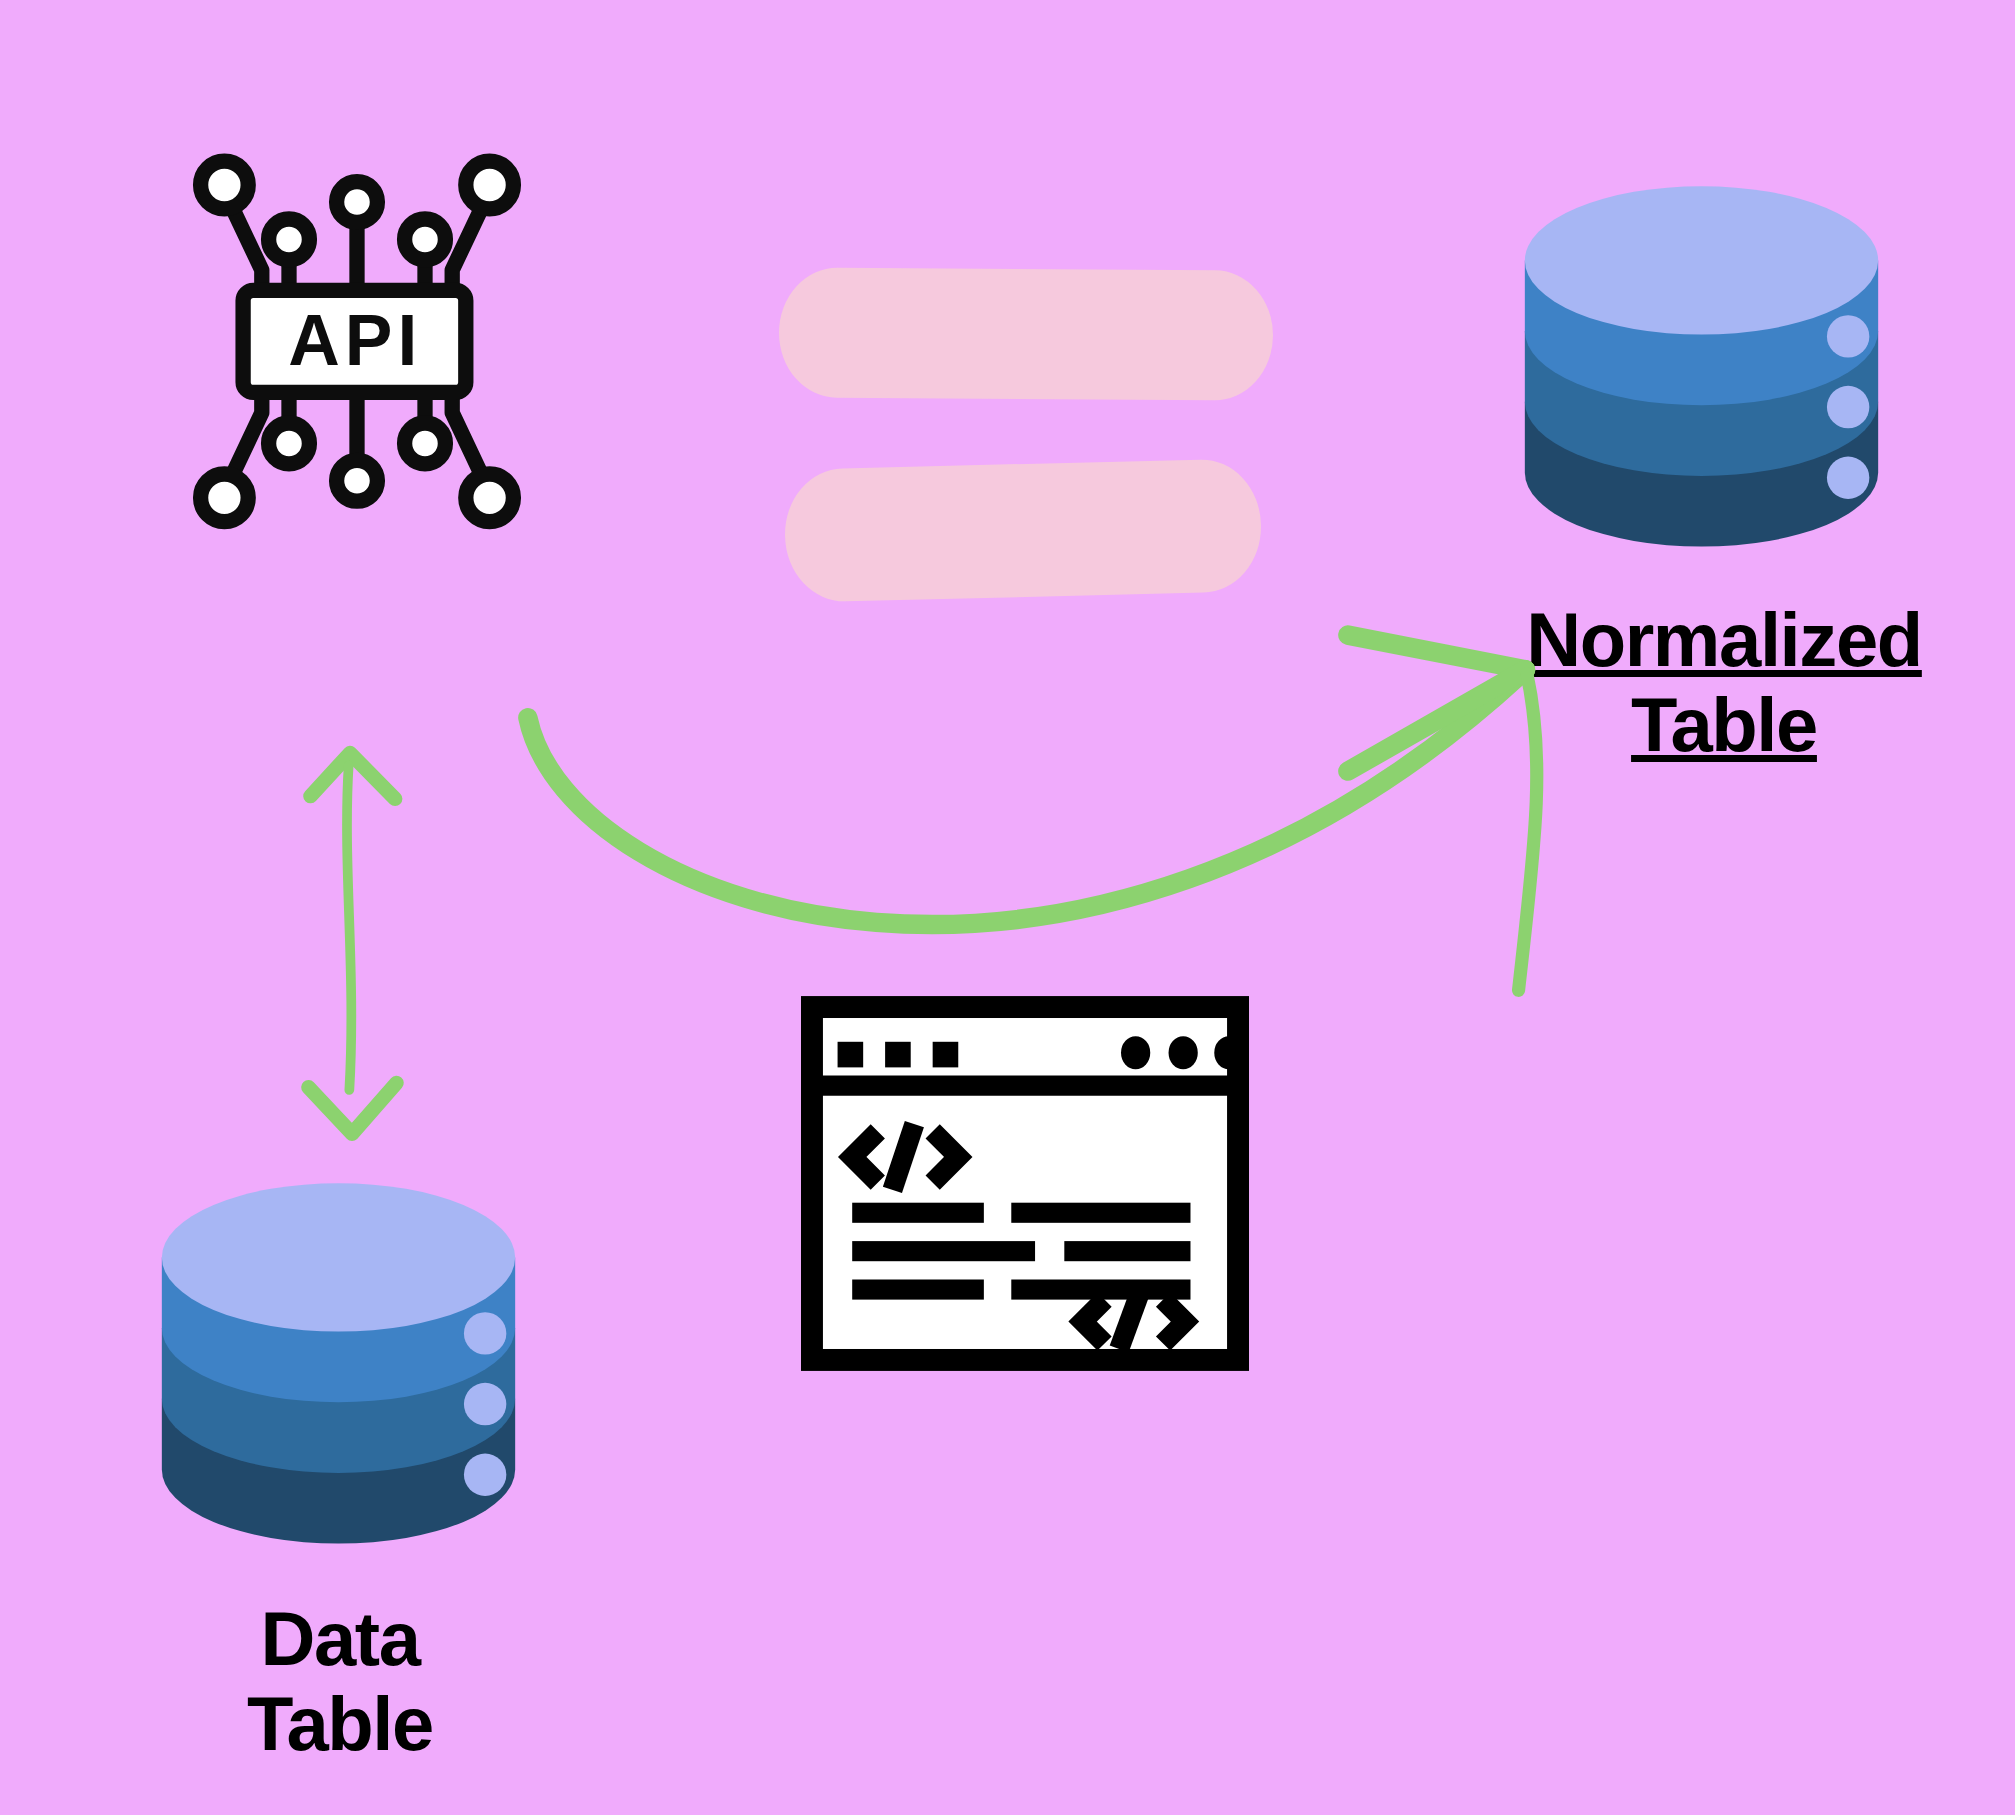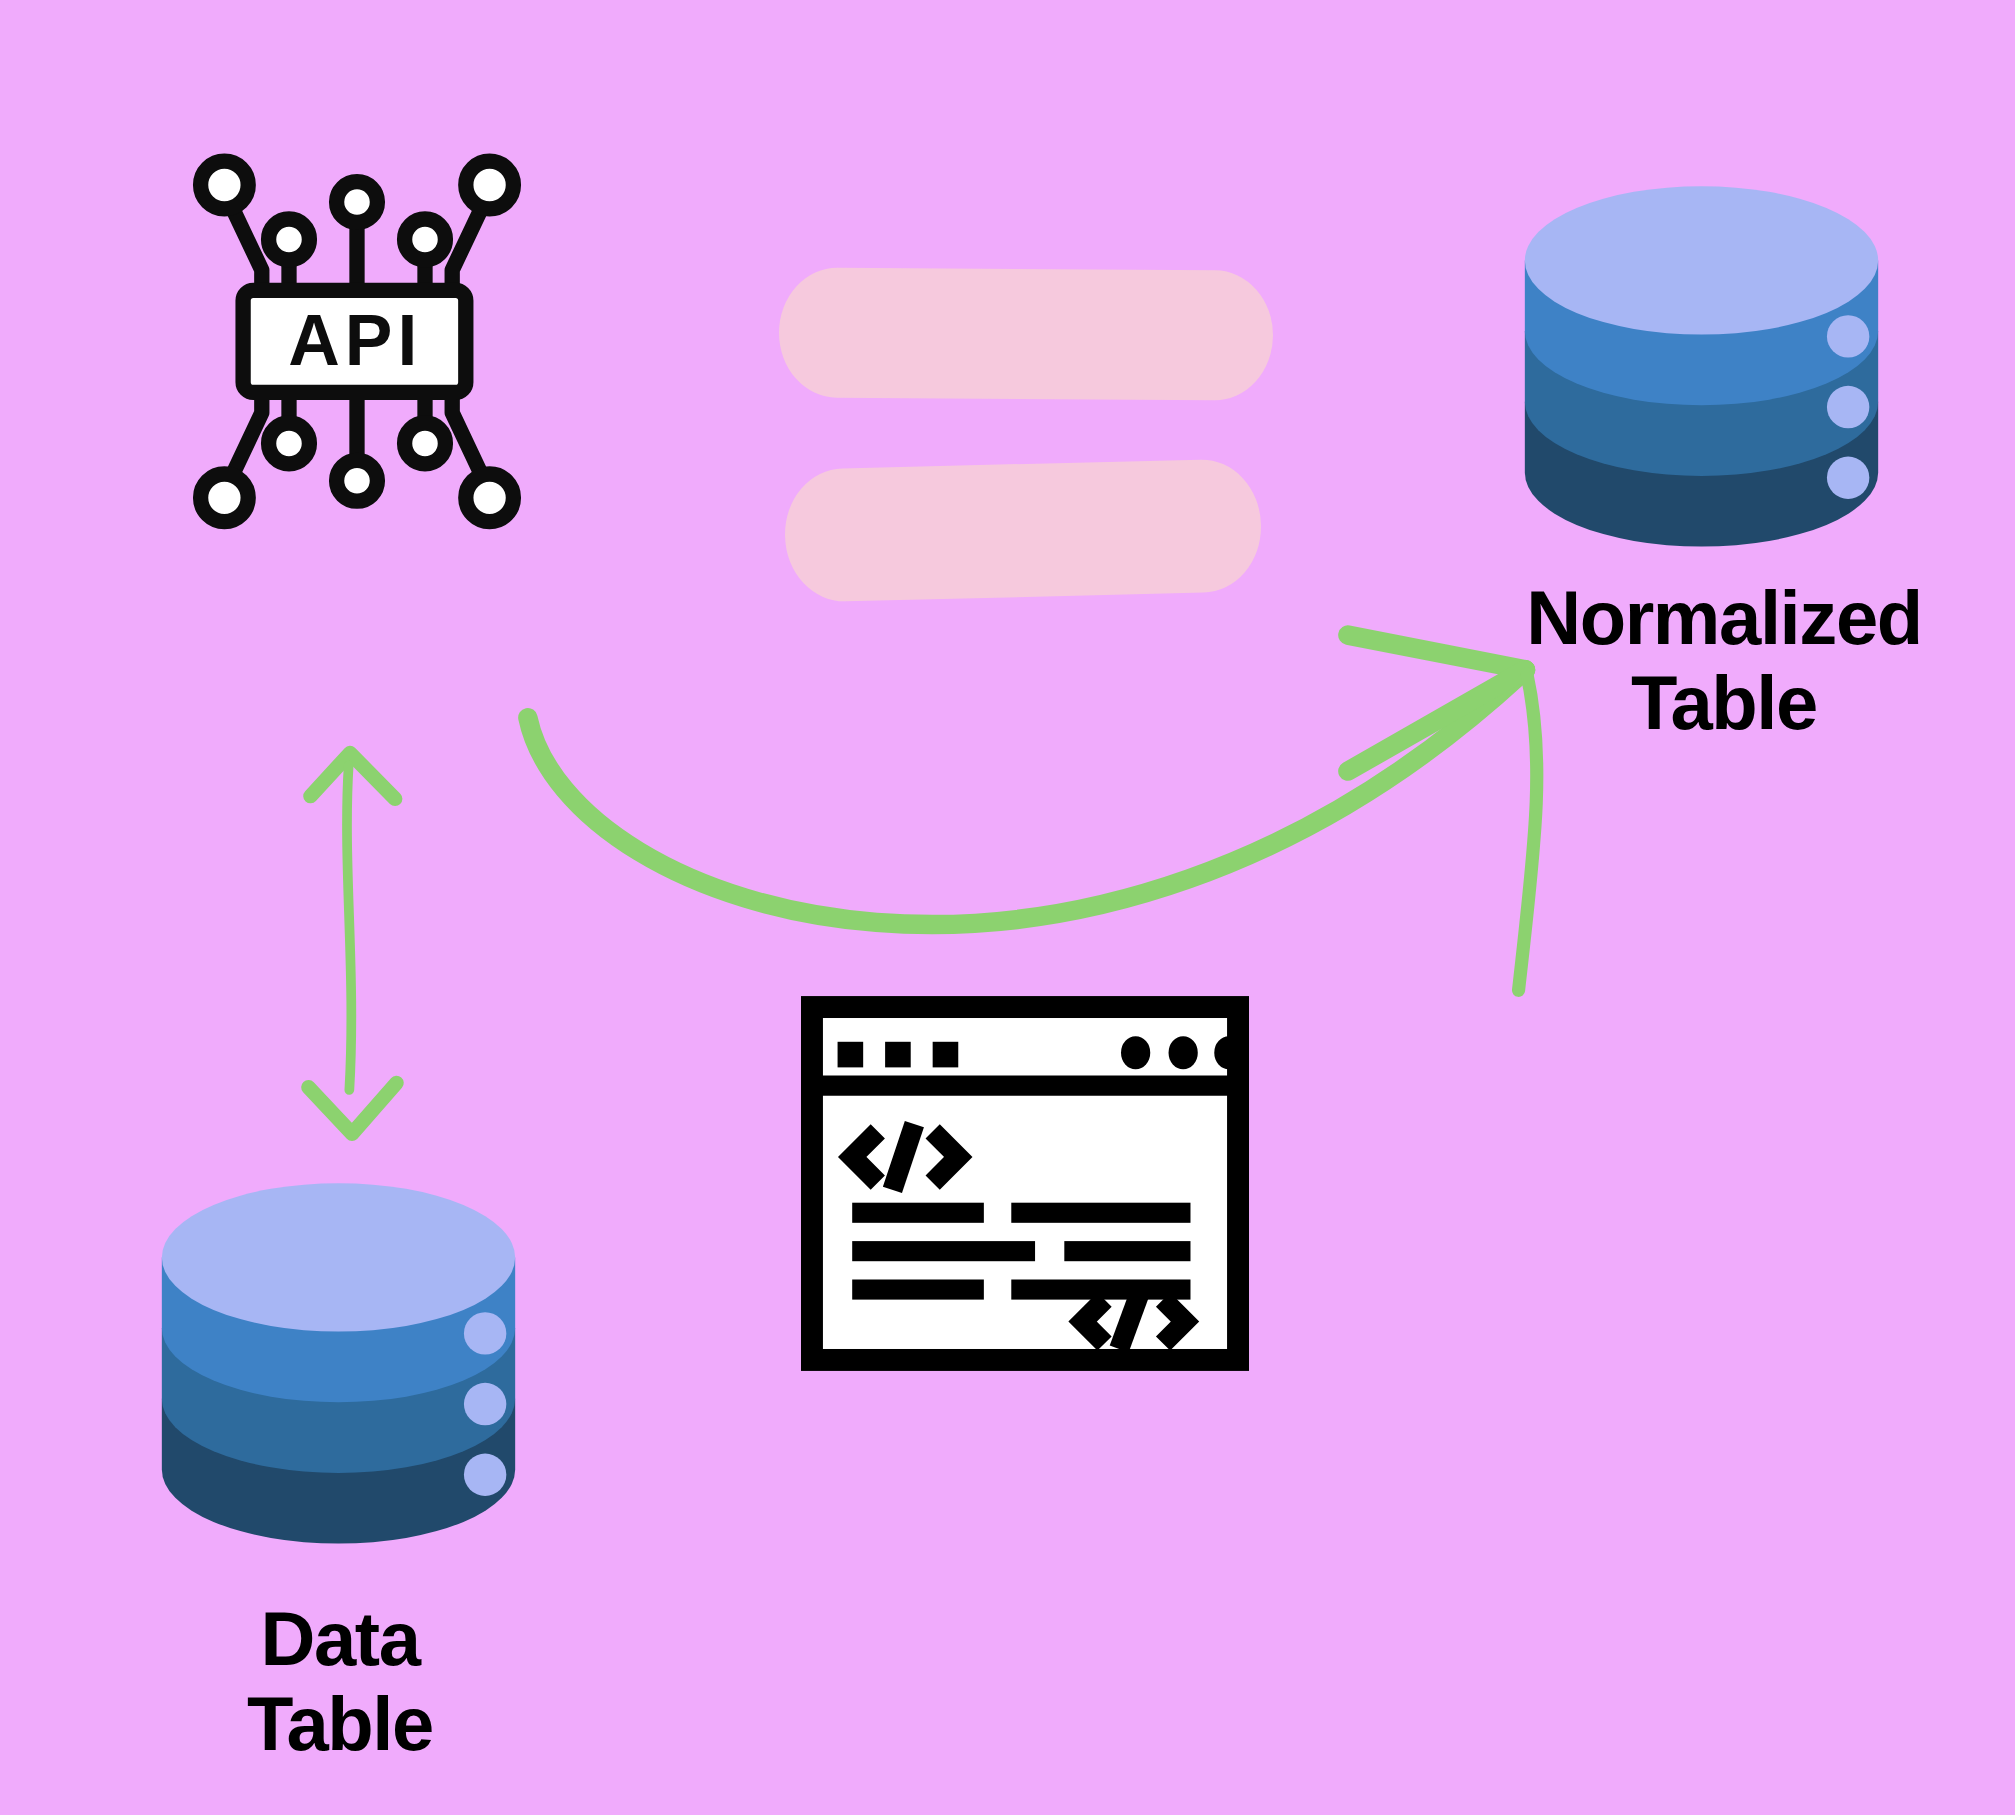--- a/index.html
+++ b/index.html
@@ -75,21 +75,21 @@
   <svg class="abs" style="left:1516px; top:172px;" width="371" height="380" viewBox="0 0 210 215">
     <path d="M5,130 v40 a100,42 0 0 0 200,0 v-40 z" fill="#21496B"></path>
     <path d="M5,90 v40 a100,42 0 0 0 200,0 v-40 z" fill="#2E6B9D"></path>
     <path d="M5,50 v40 a100,42 0 0 0 200,0 v-40 z" fill="#3E82C6"></path>
     <ellipse cx="105" cy="50" rx="100" ry="42" fill="#A7B6F4"></ellipse>
     <circle cx="188" cy="93" r="12" fill="#A7B6F4"></circle>
     <circle cx="188" cy="133" r="12" fill="#A7B6F4"></circle>
     <circle cx="188" cy="173" r="12" fill="#A7B6F4"></circle>
   </svg>
 
-  <div class="node-label" style="left:1443px; top:575px; width:562px;">
+  <div class="node-label" style="left:1443px; top:597px; width:562px;text-decoration:underline;">
     <span class="line">Normalized</span>
     <span class="line">Table</span>
   </div>
 
   <svg class="abs" style="left:291px; top:742px;" width="125" height="409" viewBox="0 0 180 590">
     <g stroke="#8CD26F" fill="none" stroke-linecap="round" stroke-linejoin="round">
       <path d="M28,78 L85,16 L150,82" stroke-width="21"></path>
       <path d="M83,34 C74,180 94,330 84,502" stroke-width="14"></path>
       <path d="M25,498 L88,565 L152,492" stroke-width="21"></path>
     </g>

